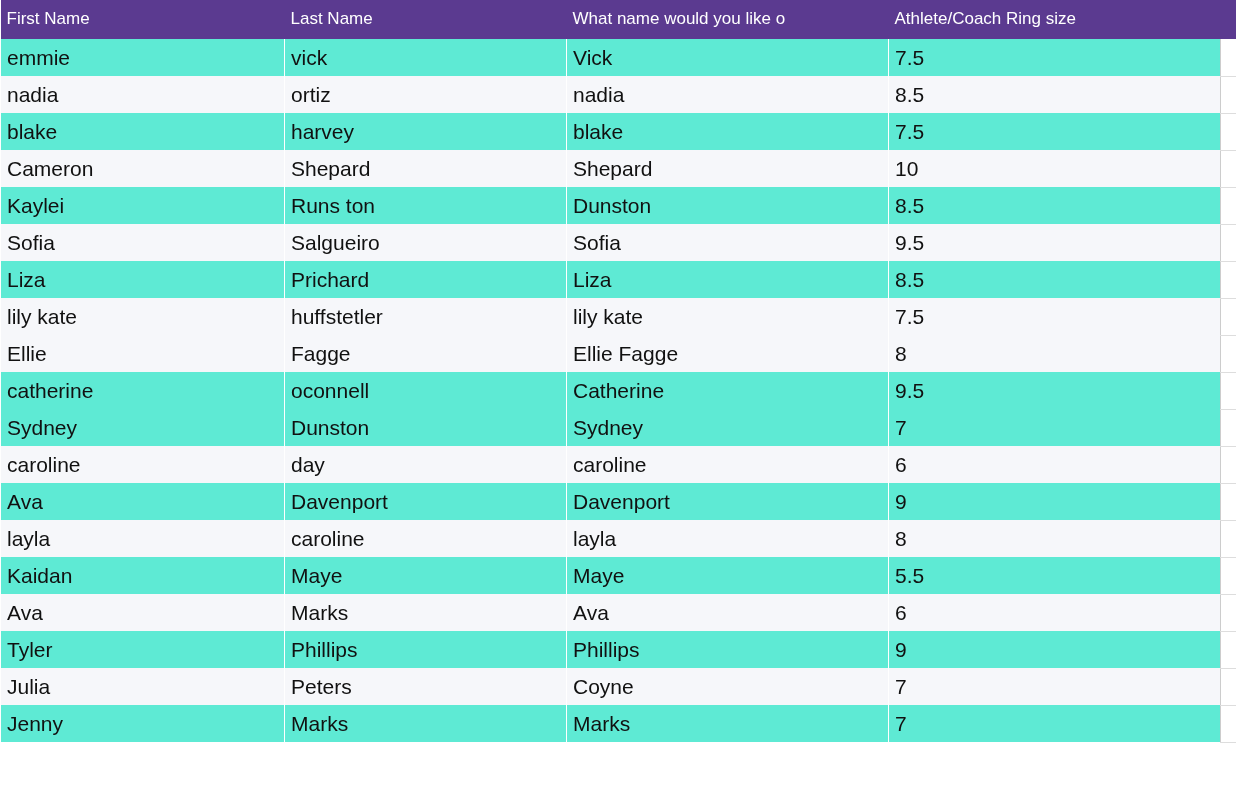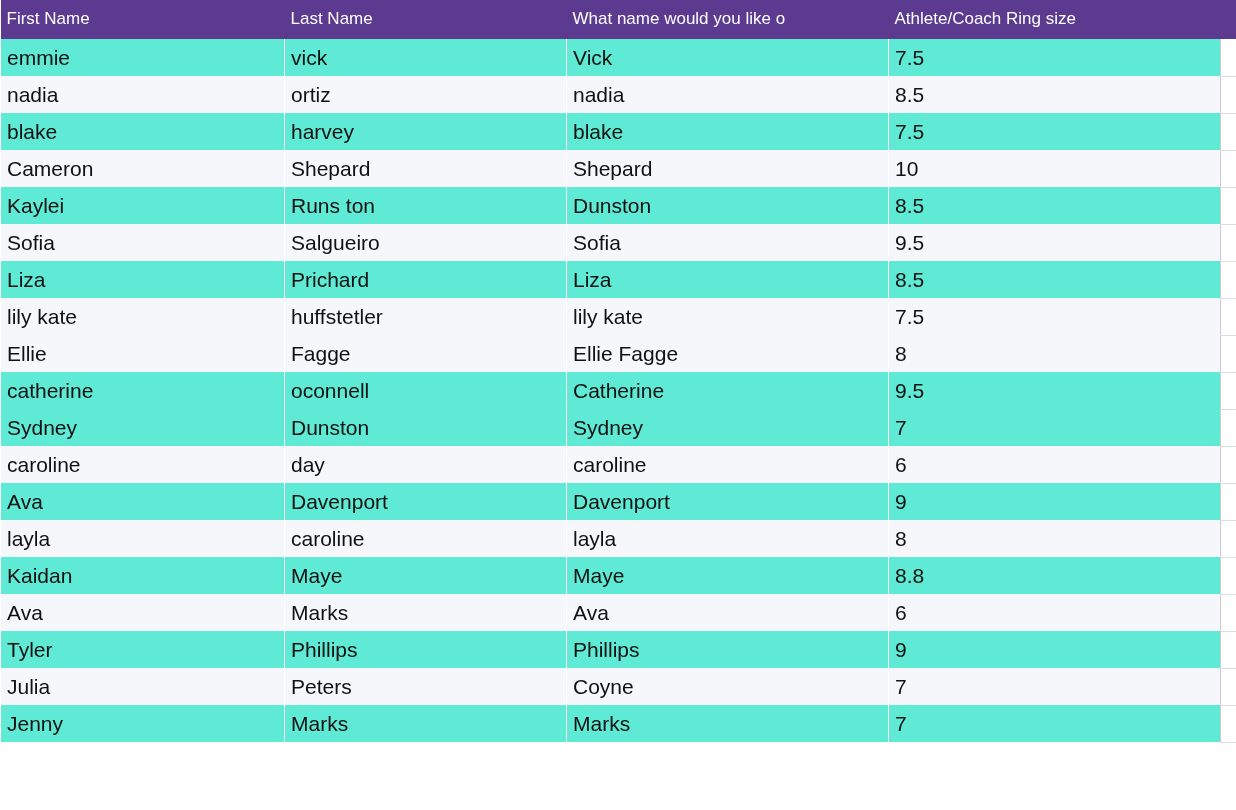--- a/index.html
+++ b/index.html
@@ -189,21 +189,21 @@
           <td>layla</td>
           <td>caroline</td>
           <td>layla</td>
           <td class="num">8</td>
           <td class="tail"></td>
         </tr>
         <tr class="odd">
           <td>Kaidan</td>
           <td>Maye</td>
           <td>Maye</td>
-          <td class="num">8.8</td>
+          <td class="num">5.5</td>
           <td class="tail"></td>
         </tr>
         <tr class="even">
           <td>Ava</td>
           <td>Marks</td>
           <td>Ava</td>
           <td class="num">6</td>
           <td class="tail"></td>
         </tr>
         <tr class="odd">

